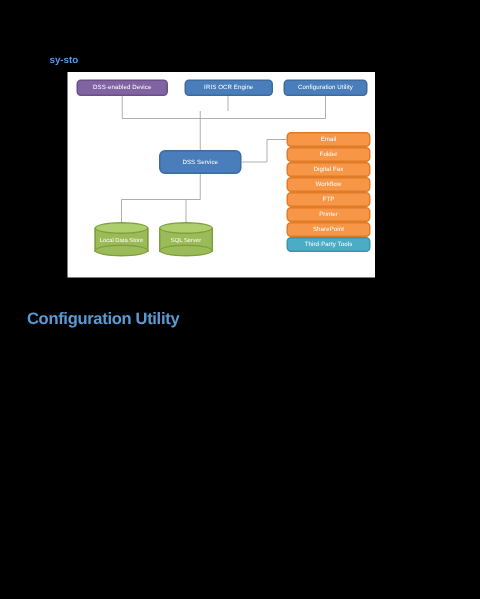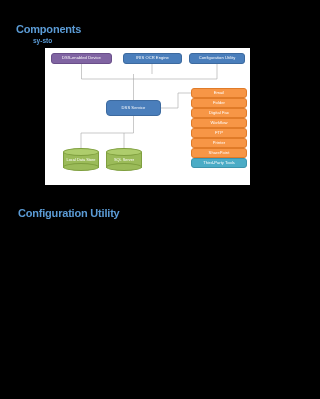--- a/index.html
+++ b/index.html
@@ -142,21 +142,20 @@
     z-index: 3;
   }
   #cyl-local-store { left: 18px; top: 100px; }
   #cyl-sql-server  { left: 61px; top: 100px; }
 </style>
 </head>
 <body>
 
 <div id="page">
 
-  <div class="heading-1" id="heading-components">Components</div>
 
   <div class="heading-sub" id="heading-components-sub">sy-sto</div>
 
   <div id="diagram-panel">
 
     <svg id="connectors" viewBox="0 0 205 137" preserveAspectRatio="none">
       <g stroke="#a6a6a6" stroke-width="0.6" fill="none">
 
         <line x1="36.5" y1="16" x2="36.5" y2="31"></line>
         <line x1="107" y1="16" x2="107" y2="26"></line>

